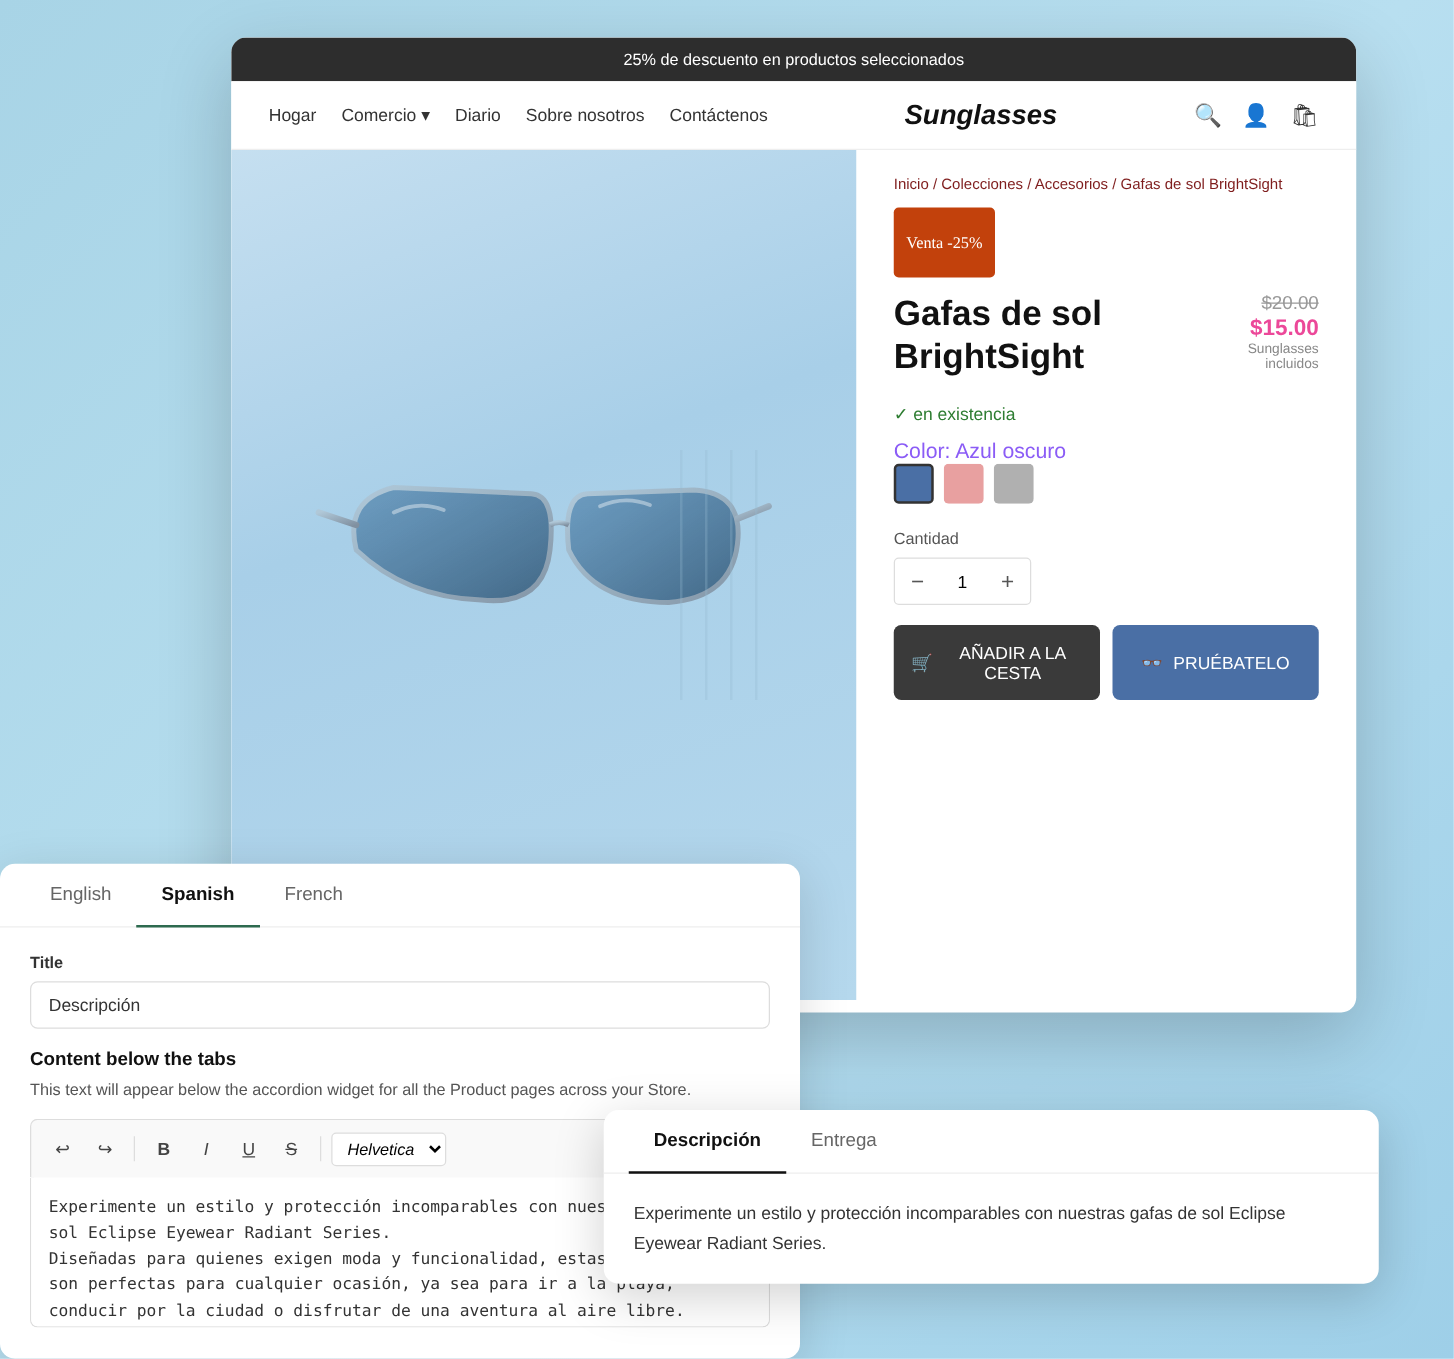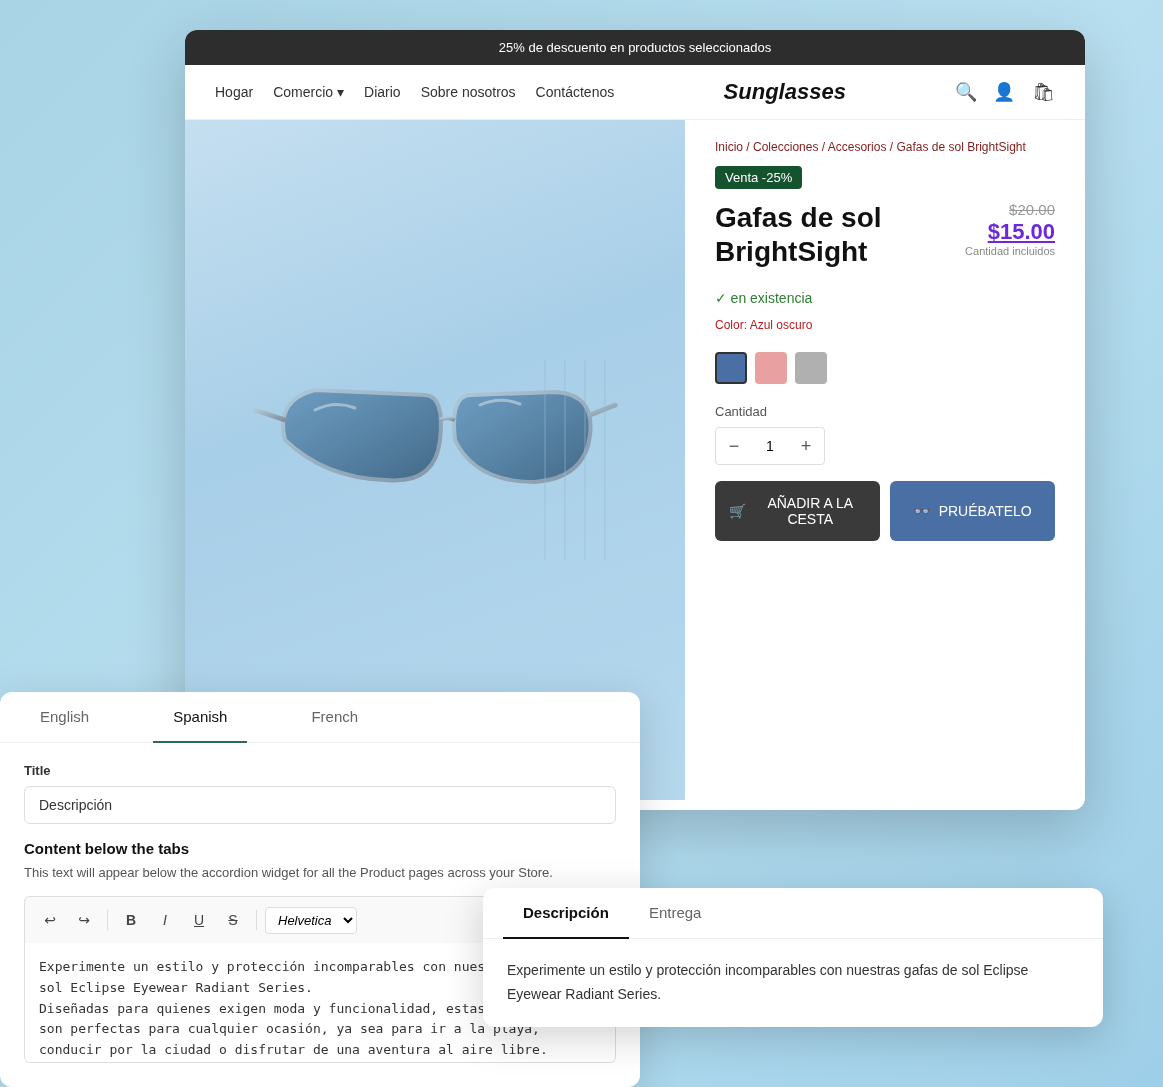--- a/index.html
+++ b/index.html
@@ -104,26 +104,27 @@
       padding: 20px 30px;
       overflow-y: auto;
     }
     .breadcrumb {
       font-size: 12px;
       color: #7f1d1d;
       margin-bottom: 12px;
     }
     .sale-badge {
       display: inline-block;
-      background: #14532d;
+      background: #c2410c;
       color: #fff;
-      padding: 4px 10px;
+      padding: 20px 10px;
       border-radius: 4px;
       font-size: 13px;
       margin-bottom: 12px;
+      font-family: Liberation Serif, serif;
     }
     .product-title {
       font-size: 28px;
       font-weight: 700;
       color: #111;
       margin-bottom: 12px;
       line-height: 1.2;
     }
     .price-row {
       display: flex;
@@ -131,21 +132,21 @@
       align-items: flex-start;
       margin-bottom: 10px;
     }
     .stock-status {
       color: #2e7d32;
       font-size: 13px;
       margin-bottom: 12px;
     }
     .stock-status span { font-size: 14px; }
     .color-section { margin-bottom: 14px; }
-    .color-label { font-size: 12px; color: #b91c1c; margin-bottom: 20px; }
+    .color-label { font-size: 17px; color: #8b5cf6; margin-bottom: 0; }
     .color-swatches { display: flex; gap: 8px; }
     .swatch {
       width: 32px;
       height: 32px;
       border-radius: 4px;
       cursor: pointer;
       border: 2px solid transparent;
     }
     .swatch.active { border-color: #333; }
     .swatch-blue { background: #4a6fa5; }
@@ -174,25 +175,24 @@
       width: 36px;
       text-align: center;
       font-size: 14px;
     }
     .price-old {
       text-decoration: line-through;
       color: #999;
       font-size: 15px;
     }
     .price-new {
-      color: #6d28d9;
+      color: #ec4899;
       font-weight: 700;
-      font-size: 22px;
+      font-size: 18px;
       margin-left: 8px;
-      text-decoration: underline;
     }
     .tax-note {
       font-size: 11px;
       color: #888;
     }
     .action-btns {
       display: flex;
       gap: 10px;
     }
     .btn-cart {
@@ -234,33 +234,32 @@
       border-radius: 12px;
       box-shadow: 0 10px 40px rgba(0,0,0,0.15);
       padding: 0;
       overflow: hidden;
     }
 
     .lang-tabs {
       display: flex;
       border-bottom: 1px solid #eee;
       padding: 0 20px;
-      gap: 44px;
     }
     .lang-tab {
       padding: 16px 20px;
       font-size: 15px;
       cursor: pointer;
       color: #666;
       border-bottom: 2px solid transparent;
       margin-bottom: -1px;
     }
     .lang-tab.active {
       color: #111;
-      font-weight: 400;
+      font-weight: 700;
       border-bottom-color: #2d6a4f;
     }
 
     .editor-body {
       padding: 20px 24px;
     }
     .field-label {
       font-size: 13px;
       font-weight: 600;
       color: #333;
@@ -464,21 +463,21 @@
       <div class="sale-badge">Venta -25%</div>
 
       
       <div class="price-row">
         <h1 class="product-title">Gafas de sol BrightSight</h1>
         <div style="text-align:right;min-width:100px">
           <div>
             <span class="price-old">$20.00</span>
             <span class="price-new">$15.00</span>
           </div>
-          <div class="tax-note">Cantidad incluidos</div>
+          <div class="tax-note">Sunglasses incluidos</div>
         </div>
       </div>
 
       
       <div class="stock-status">
         <span>✓ en existencia</span>
       </div>
 
       
       <div class="color-section">

